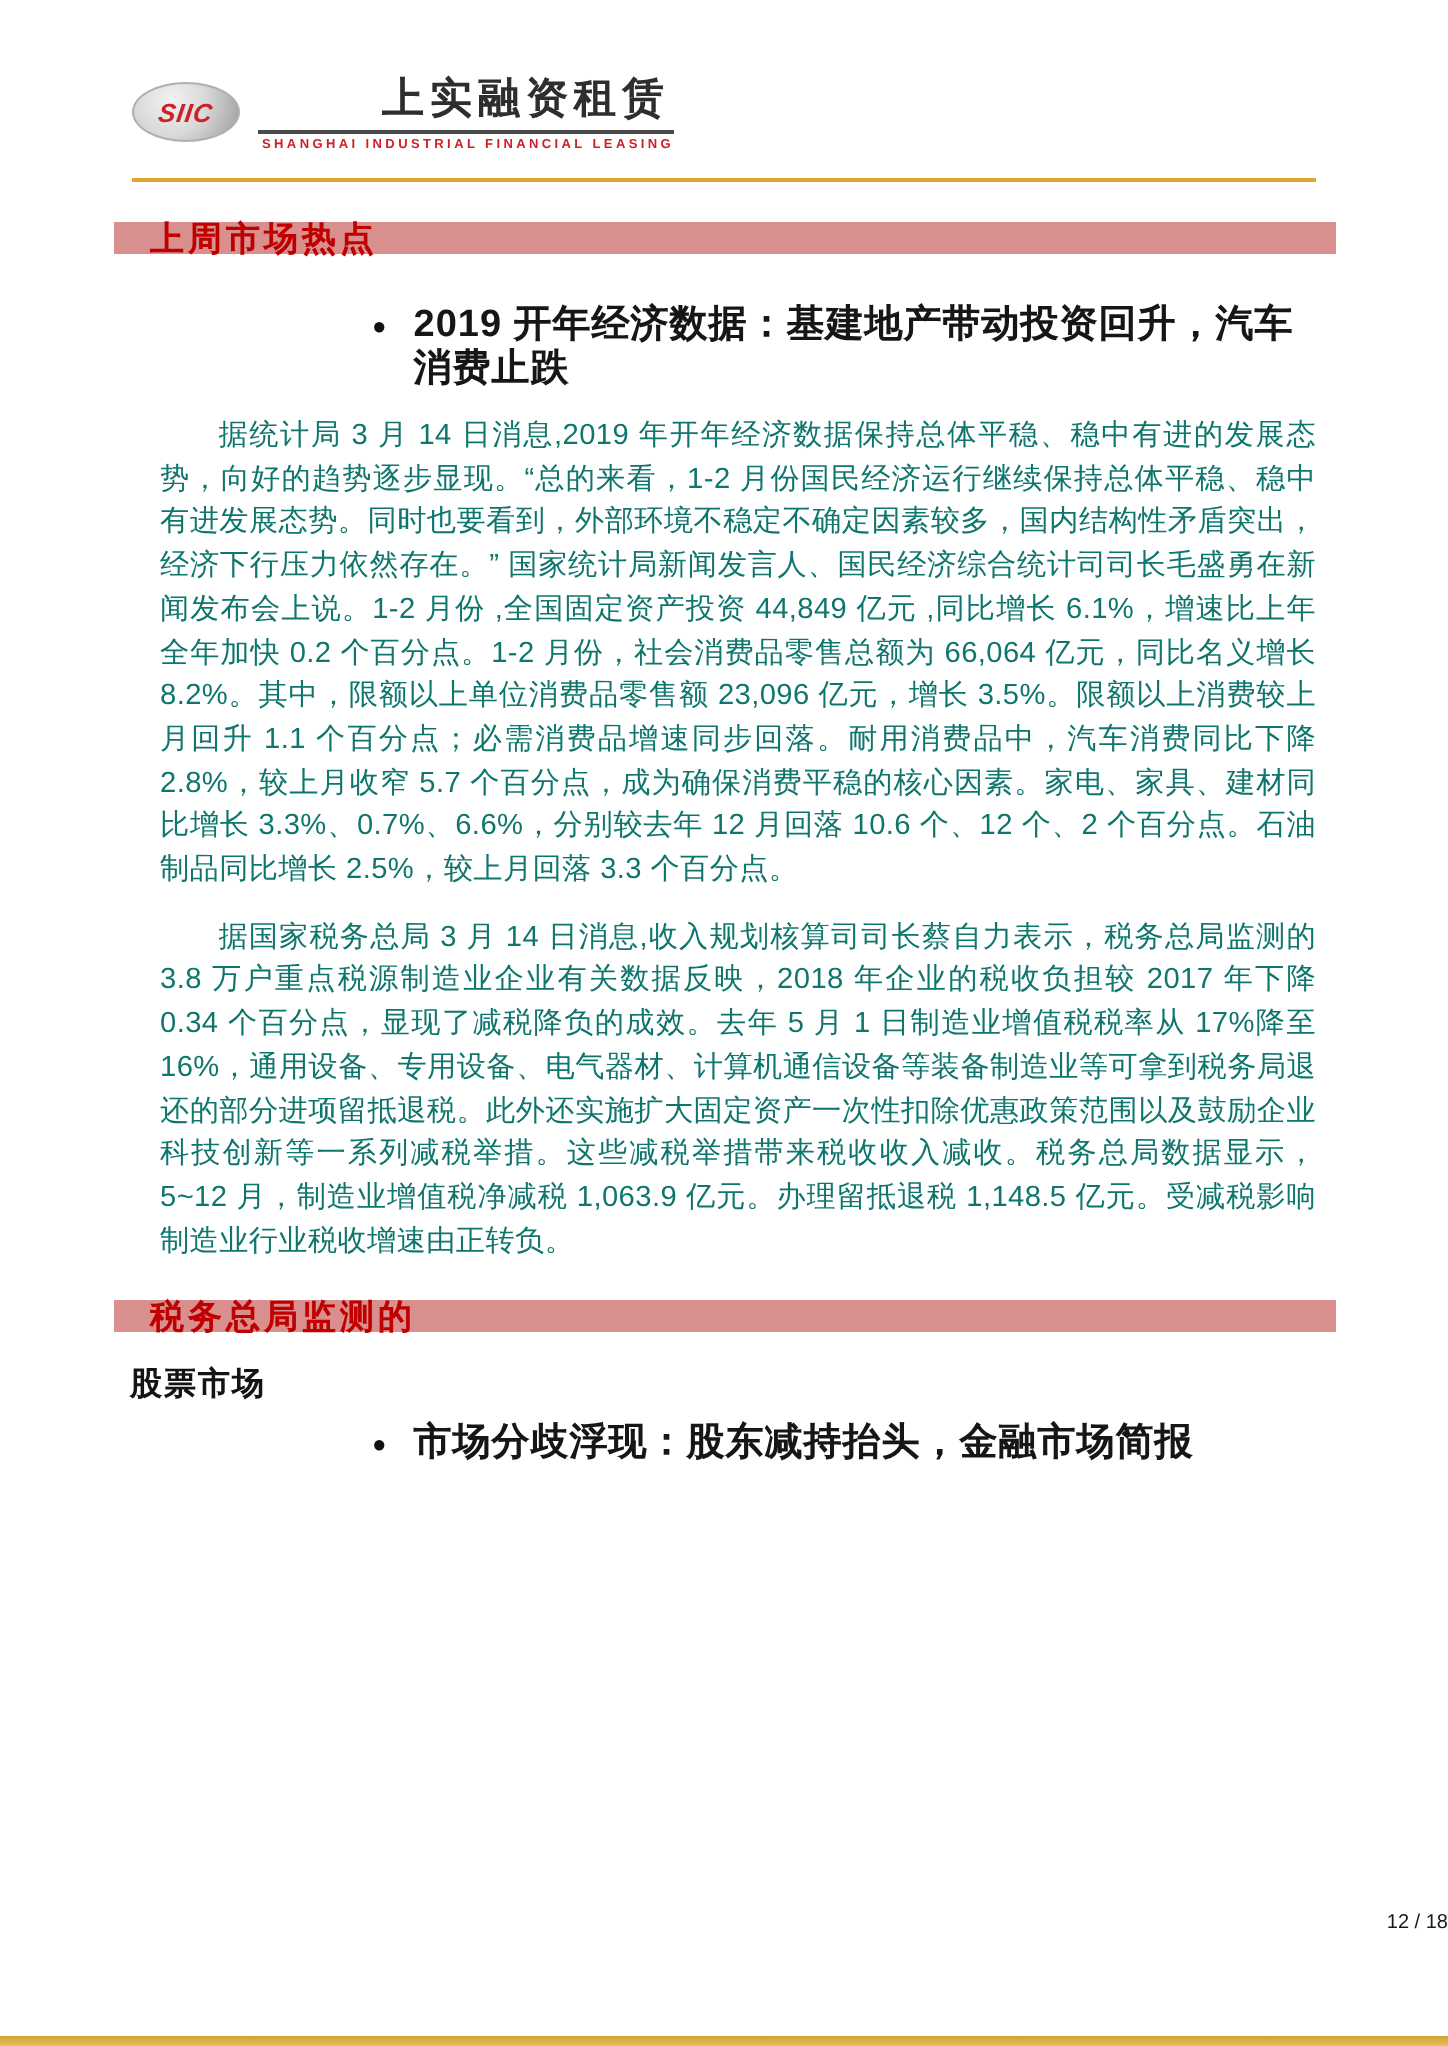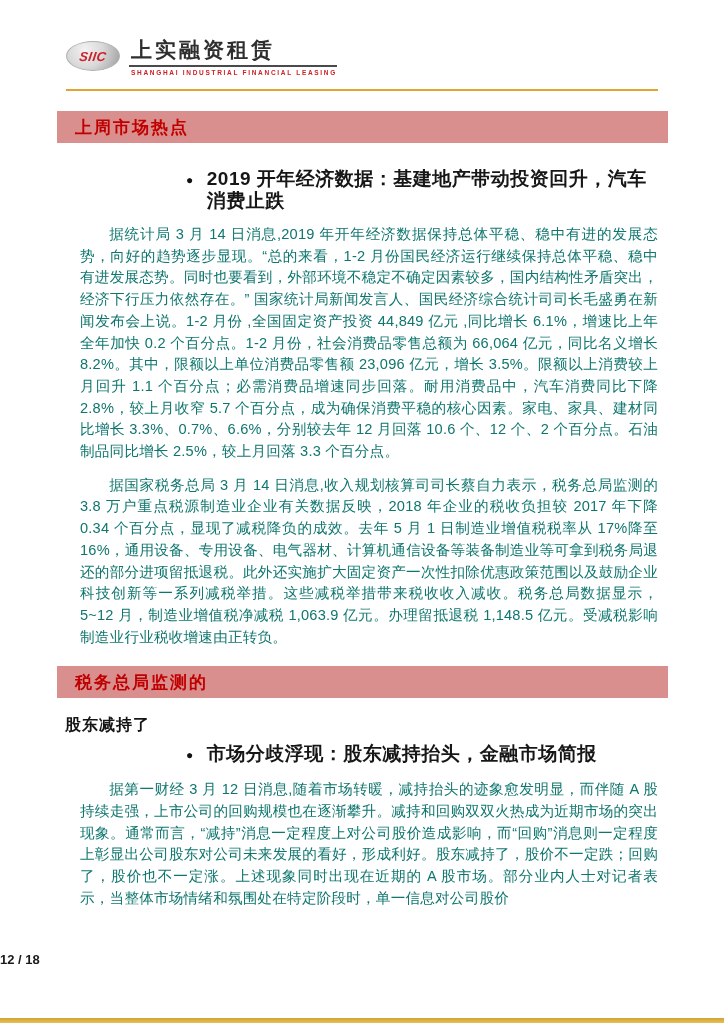--- a/index.html
+++ b/index.html
@@ -32,21 +32,21 @@
     border: 1px solid #b0b0b0;
   }
   .logo-siic {
     position: absolute; inset: 0;
     display: flex; align-items: center; justify-content: center;
     font-style: italic; font-weight: bold;
     font-size: 13px; letter-spacing: .5px;
     color: var(--logo-red, #cc2127);
     transform: skewX(-8deg);
   }
-  .logo-names { margin-left: 9px; }
+  .logo-names { margin-left: 9px; text-align: right; }
   .company-cn {
     font-size: 21px; font-weight: 600;
     letter-spacing: 3px; color: #2e2e2e;
     padding: 0 2px 3px 2px;
     border-bottom: 2px solid #4a4a4a;
     line-height: 24px;
   }
   .company-en {
     margin-top: 2px;
     font-size: 6.5px; letter-spacing: 1.7px;
@@ -57,21 +57,21 @@
   }
   .gold-rule {
     margin-top: 13px;
     height: 2px;
     background: var(--gold, #e2a42f);
   }
 
   
   .band {
     margin: 20px 56px 0 57px;
-    height: 32px;
+    height: 16px;
     background: var(--band-bg, #d98f8e);
     color: var(--band-red, #c00000);
     font-weight: bold;
     font-size: 17px;
     letter-spacing: 2px;
     display: flex; align-items: center;
     padding-left: 18px;
   }
   .band.second { margin-top: 18px; }
 
@@ -111,23 +111,23 @@
     font-size: 16px;
     letter-spacing: 1px;
     color: #141414;
     line-height: 22px;
   }
 
   
   .page-num {
     position: absolute;
     left: 0; right: 0; bottom: 56px;
-    text-align: left;
-    font-weight: bold;
-    font-size: 13px;
+    text-align: right;
+    font-weight: normal;
+    font-size: 10px;
     color: #1a1a1a;
   }
   .footer-gold-bar {
     position: absolute;
     left: 0; right: 0; bottom: 0;
     height: 5px;
     background: linear-gradient(180deg, #cfa235 0%, #e7c159 100%);
   }
 </style>
 </head>
@@ -153,23 +153,22 @@
 
   <div class="content">
     <div class="article-headline h-1">2019 开年经济数据：基建地产带动投资回升，汽车消费止跌</div>
     <div class="article-body">据统计局 3 月 14 日消息,2019 年开年经济数据保持总体平稳、稳中有进的发展态势，向好的趋势逐步显现。“总的来看，1-2 月份国民经济运行继续保持总体平稳、稳中有进发展态势。同时也要看到，外部环境不稳定不确定因素较多，国内结构性矛盾突出，经济下行压力依然存在。”  国家统计局新闻发言人、国民经济综合统计司司长毛盛勇在新闻发布会上说。1-2 月份 ,全国固定资产投资 44,849 亿元 ,同比增长 6.1%，增速比上年全年加快 0.2 个百分点。1-2 月份，社会消费品零售总额为 66,064 亿元，同比名义增长 8.2%。其中，限额以上单位消费品零售额 23,096 亿元，增长 3.5%。限额以上消费较上月回升 1.1 个百分点；必需消费品增速同步回落。耐用消费品中，汽车消费同比下降 2.8%，较上月收窄 5.7 个百分点，成为确保消费平稳的核心因素。家电、家具、建材同比增长 3.3%、0.7%、6.6%，分别较去年 12 月回落 10.6 个、12 个、2 个百分点。石油制品同比增长 2.5%，较上月回落 3.3 个百分点。</div>
 
     <div class="article-body">据国家税务总局 3 月 14 日消息,收入规划核算司司长蔡自力表示，税务总局监测的 3.8 万户重点税源制造业企业有关数据反映，2018 年企业的税收负担较 2017 年下降 0.34 个百分点，显现了减税降负的成效。去年 5 月 1 日制造业增值税税率从 17%降至 16%，通用设备、专用设备、电气器材、计算机通信设备等装备制造业等可拿到税务局退还的部分进项留抵退税。此外还实施扩大固定资产一次性扣除优惠政策范围以及鼓励企业科技创新等一系列减税举措。这些减税举措带来税收收入减收。税务总局数据显示，5~12 月，制造业增值税净减税 1,063.9 亿元。办理留抵退税 1,148.5 亿元。受减税影响制造业行业税收增速由正转负。</div>
   </div>
 
   <div class="band second">税务总局监测的</div>
 
-  <div class="subsection-title">股东减持了</div>
+  <div class="subsection-title">股票市场</div>
 
   <div class="content">
     <div class="article-headline h-3">市场分歧浮现：股东减持抬头，金融市场简报</div>
-    <div class="article-body">据第一财经 3 月 12 日消息,随着市场转暖，减持抬头的迹象愈发明显，而伴随 A 股持续走强，上市公司的回购规模也在逐渐攀升。减持和回购双双火热成为近期市场的突出现象。通常而言，“减持”消息一定程度上对公司股价造成影响，而“回购”消息则一定程度上彰显出公司股东对公司未来发展的看好，形成利好。股东减持了，股价不一定跌；回购了，股价也不一定涨。上述现象同时出现在近期的 A 股市场。部分业内人士对记者表示，当整体市场情绪和氛围处在特定阶段时，单一信息对公司股价</div>
   </div>
 
   <div class="page-num">12 / 18</div>
   <div class="footer-gold-bar"></div>
 
 </div>
 
 </body></html>

